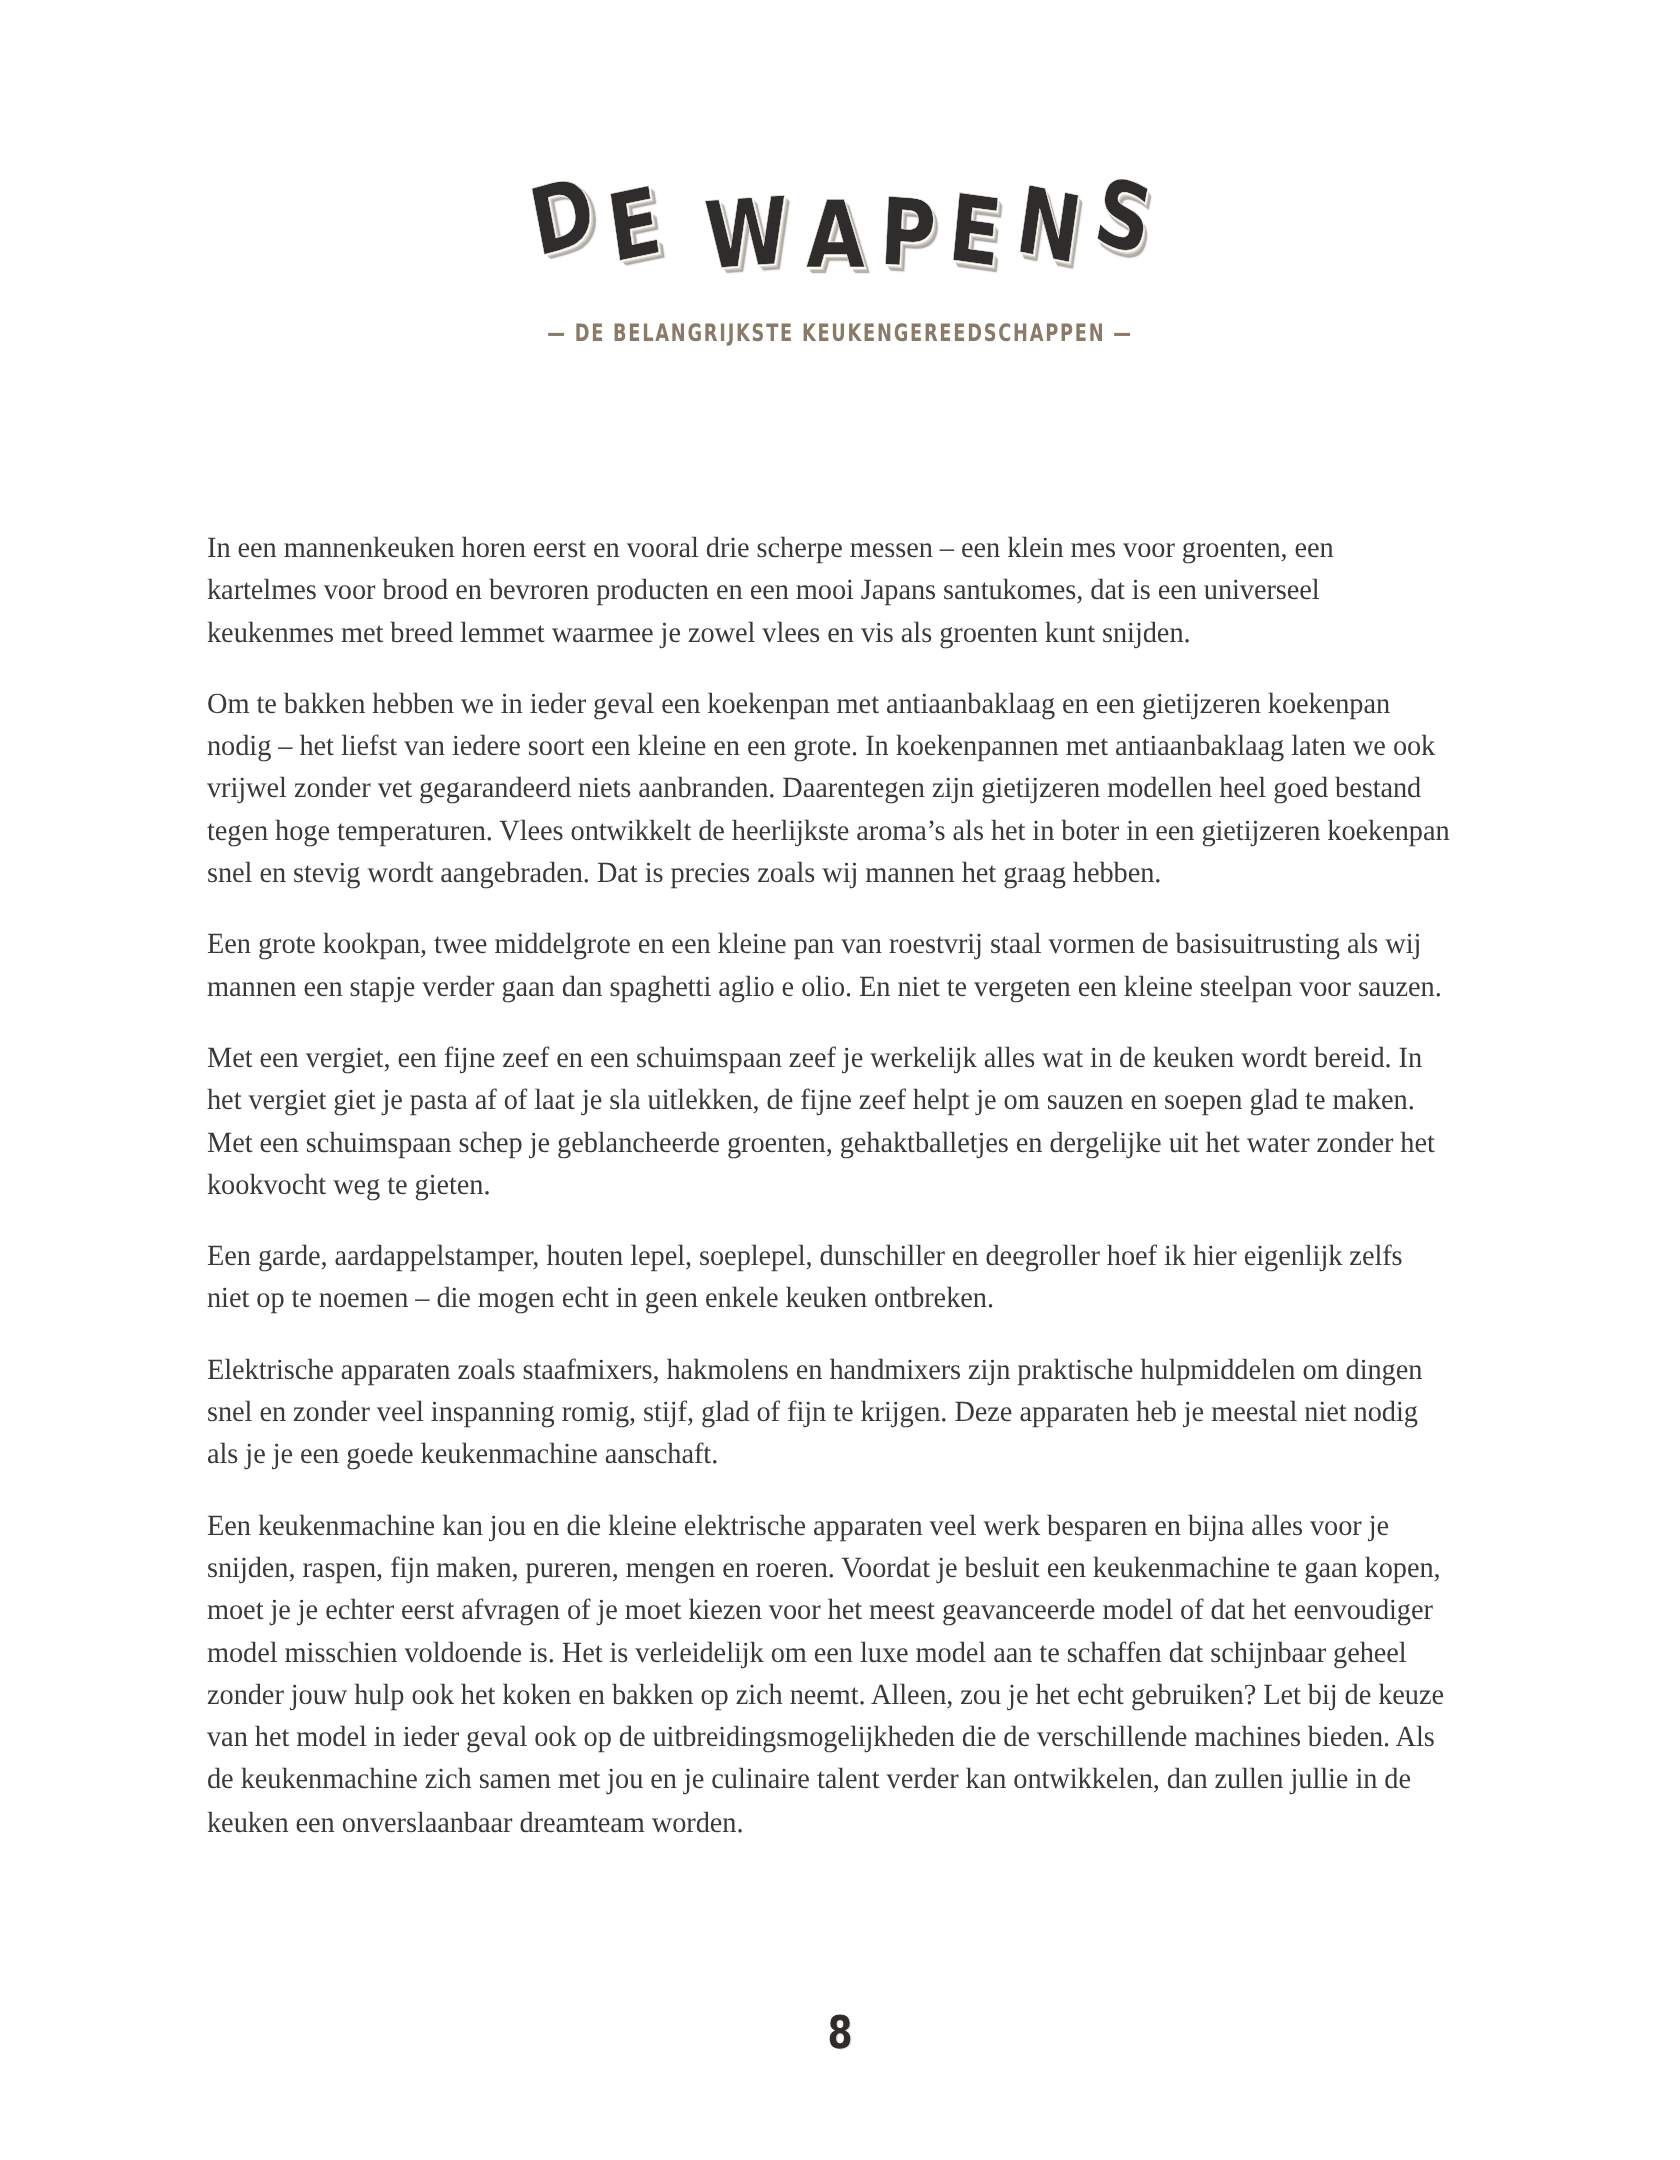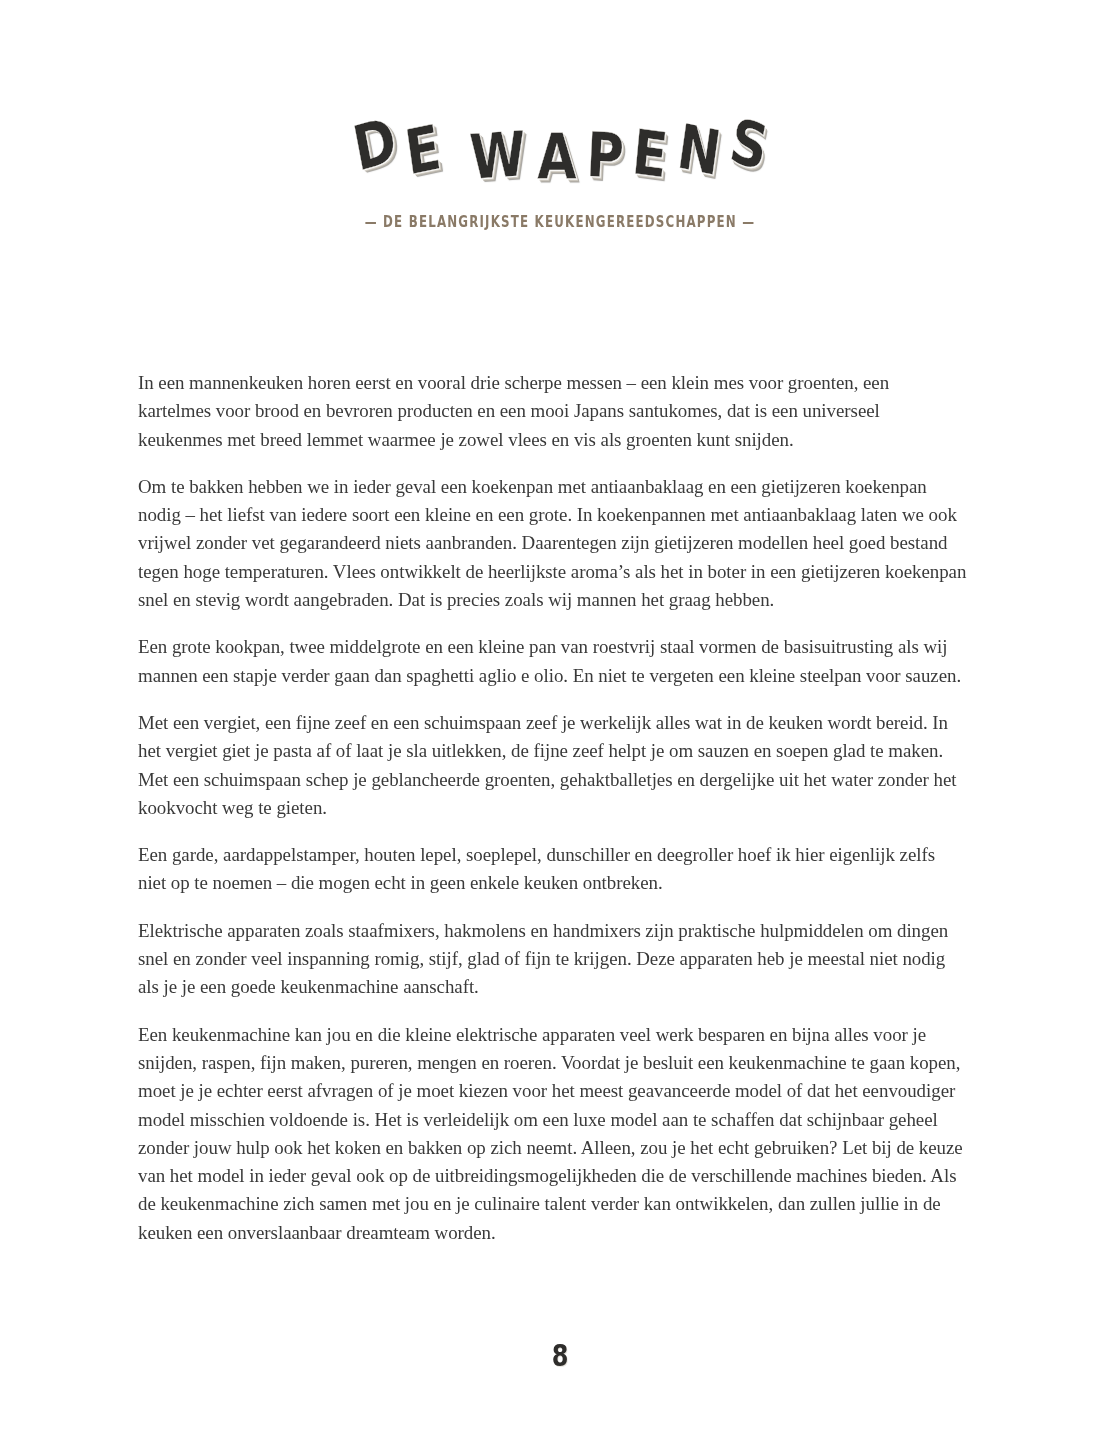--- a/index.html
+++ b/index.html
@@ -64,21 +64,20 @@
     transform: scaleX(0.74);
     white-space: nowrap;
   }
 
   
   .body-copy {
     position: absolute;
     top: 352px;
     left: 138px;
     width: 854px;
-    margin-top: 17px;
   }
   .para {
     margin: 0 0 19px 0;
     font-family: "Liberation Serif", serif;
     font-size: 19.5px;
     line-height: 28.3px;
     color: #3a3a3a;
     text-align: left;
     transform: scaleX(0.97);
     transform-origin: left top;

